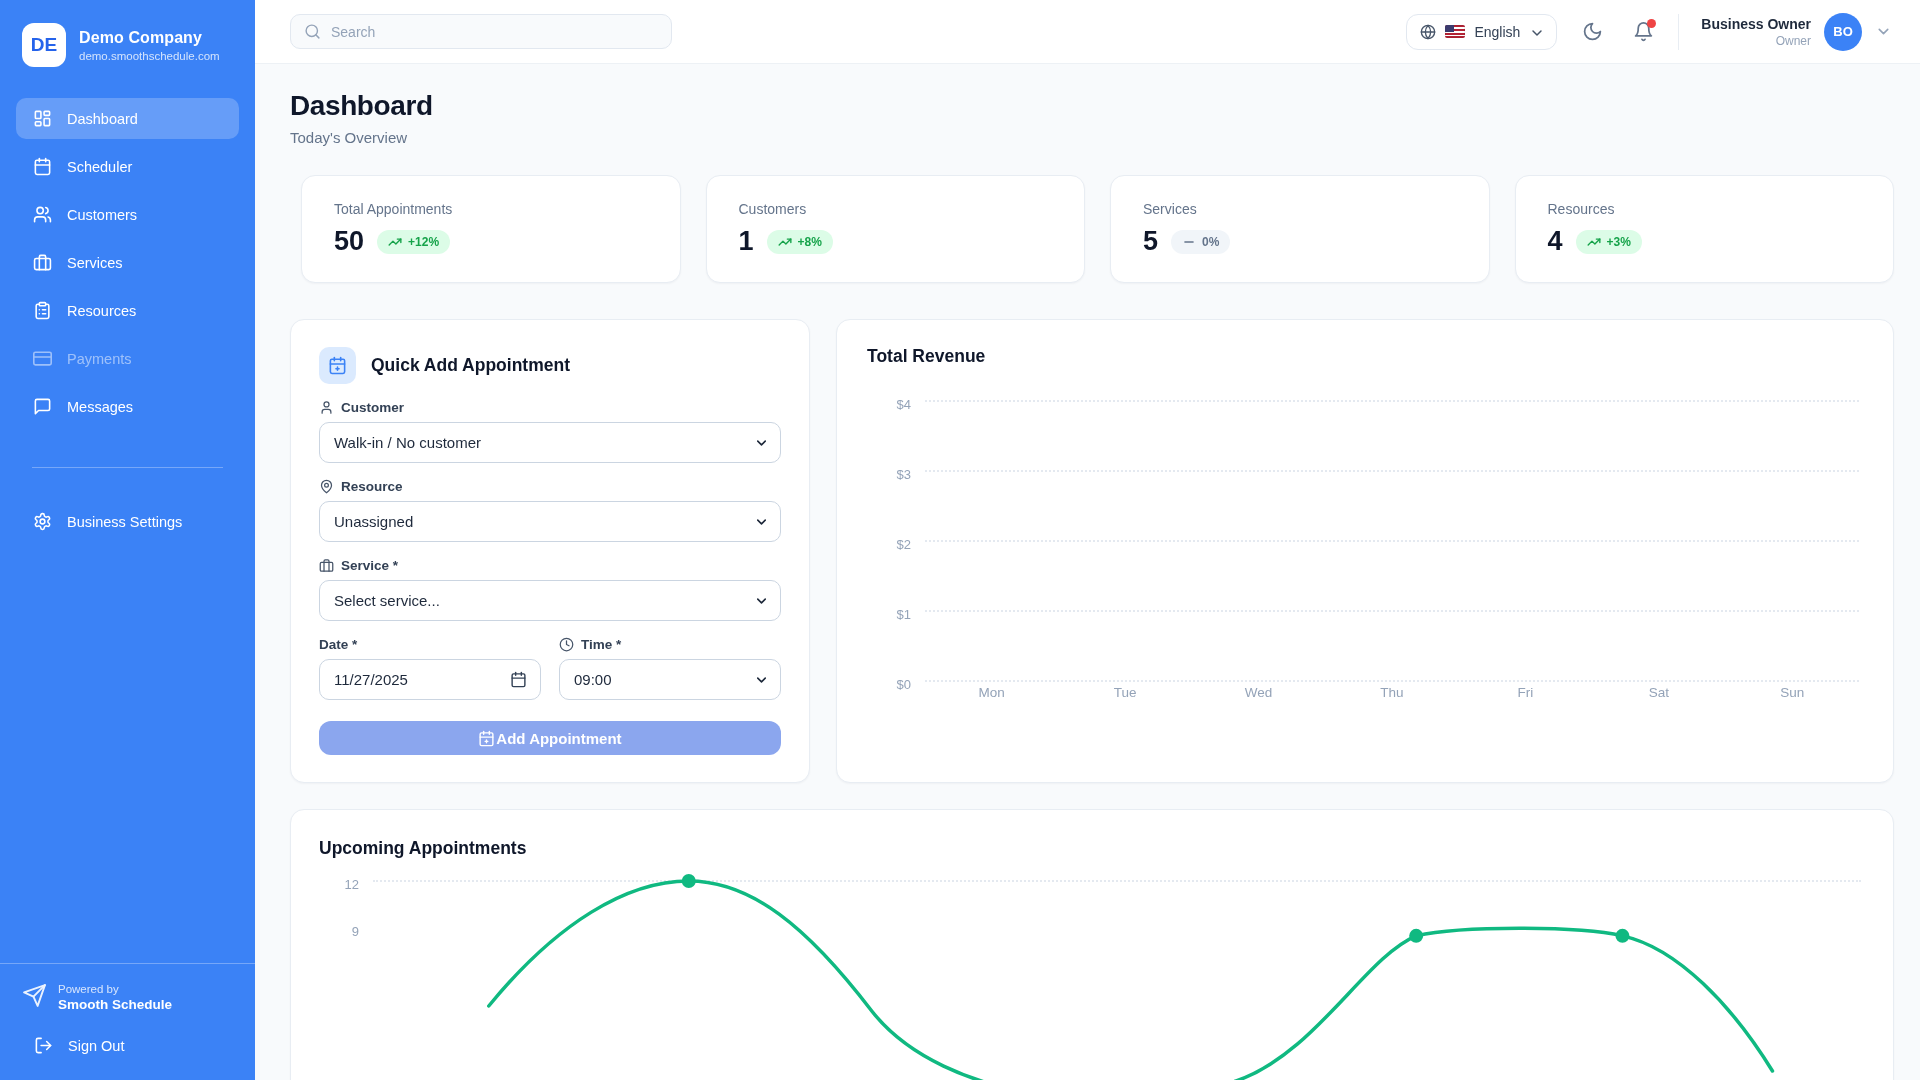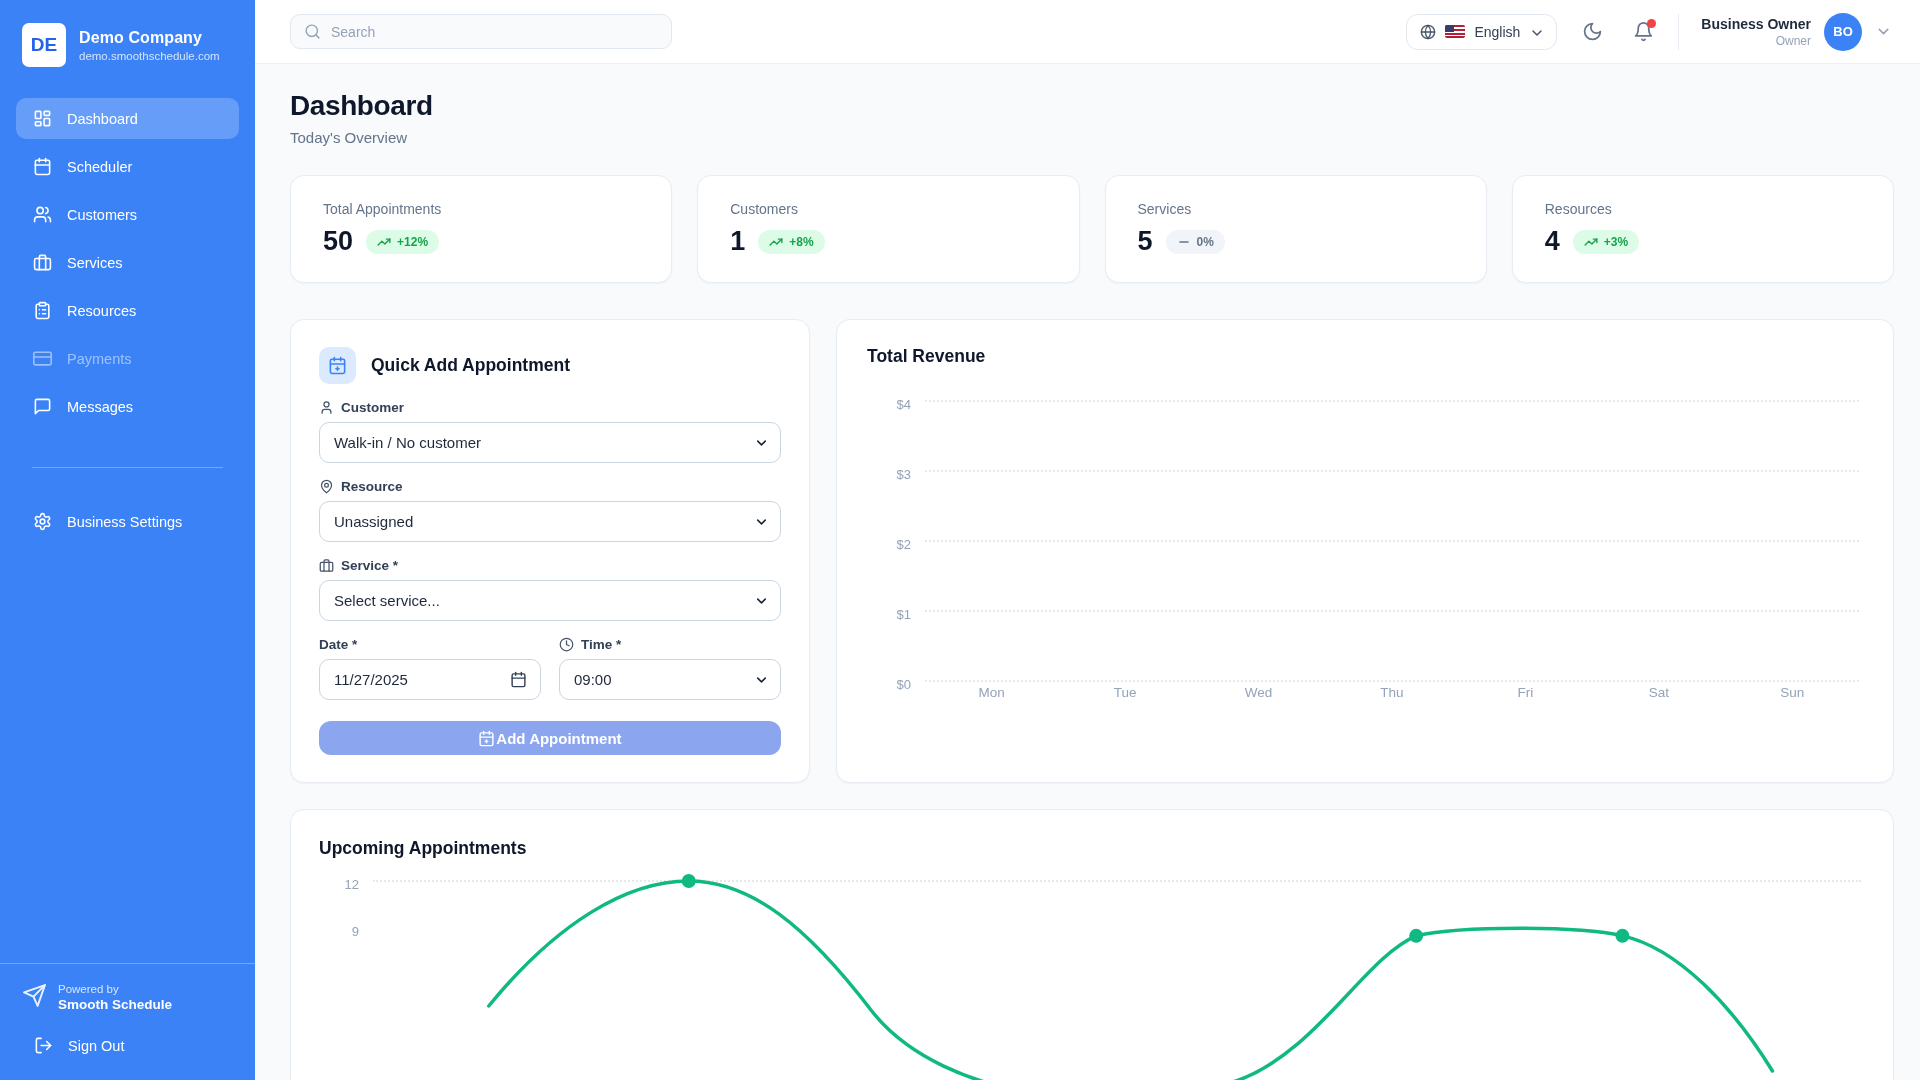--- a/index.html
+++ b/index.html
@@ -5,21 +5,21 @@
   * { margin:0; padding:0; box-sizing:border-box; }
   html,body { width:1920px; height:1080px; overflow:hidden; }
   body { font-family:"Liberation Sans", sans-serif; background:#f8fafc; color:#0f172a; }
   svg { display:block; }
 
   .app { display:flex; width:100%; height:100%; }
 
   
   .sidebar { width:255px; flex-shrink:0; height:1080px; background:#3b82f6; color:#fff; display:flex; flex-direction:column; }
   .brand { display:flex; align-items:center; gap:13px; padding:23px 20px 18px 22px; }
-  .brand-logo { width:44px; height:44px; border-radius:7px; background:#fff; color:#2563eb; font-weight:800; font-size:19px; display:flex; align-items:center; justify-content:center; flex-shrink:0; }
+  .brand-logo { width:44px; height:44px; border-radius:12px; background:#fff; color:#2563eb; font-weight:800; font-size:19px; display:flex; align-items:center; justify-content:center; flex-shrink:0; }
   .brand-name { font-size:16px; font-weight:800; letter-spacing:.1px; }
   .brand-domain { font-size:11.5px; color:rgba(255,255,255,.78); margin-top:3px; }
   .nav { padding:13px 16px 0; display:flex; flex-direction:column; gap:7px; }
   .nav-item { display:flex; align-items:center; gap:15px; padding:11px 17px; border-radius:10px; font-size:14.5px; font-weight:500; color:#fff; cursor:pointer; }
   .nav-item.active { background:rgba(255,255,255,.22); }
   .nav-item.disabled { opacity:.5; }
   .nav-item svg { width:19px; height:19px; flex-shrink:0; }
   .nav-divider { height:1px; background:rgba(255,255,255,.3); margin:33px 16px 26px; }
   .sidebar-bottom { margin-top:auto; border-top:1px solid rgba(255,255,255,.3); padding:19px 20px 14px 22px; }
   .powered { display:flex; gap:11px; }
@@ -53,21 +53,21 @@
   .user-text { text-align:right; }
   .user-name { font-size:14px; font-weight:700; color:#1e293b; }
   .user-role { font-size:12px; color:#94a3b8; margin-top:2px; }
   .avatar { width:38px; height:38px; border-radius:50%; background:#3b82f6; color:#fff; font-size:13px; font-weight:700; display:flex; align-items:center; justify-content:center; }
   .user-chev { width:17px; height:17px; color:#94a3b8; }
 
   .content { padding:26px 26px 0 35px; flex:1; min-height:0; }
   .page-title { font-size:28px; font-weight:800; color:#0f172a; letter-spacing:-.4px; }
   .page-subtitle { font-size:15px; color:#64748b; margin-top:7px; }
 
-  .stats-row { display:grid; grid-template-columns:repeat(4,1fr); gap:25px; margin-top:29px; }
+  .stats-row { display:grid; grid-template-columns:repeat(4,1fr); gap:25px; margin-top:29px;margin-left:11px; }
   .card { background:#fff; border:1px solid #e8edf3; border-radius:14px; box-shadow:0 1px 2px rgba(15,23,42,.04); }
   .stat-card { padding:25px 32px; }
   .stat-label { font-size:14px; font-weight:500; color:#64748b; }
   .stat-row { display:flex; align-items:center; gap:13px; margin-top:9px; }
   .stat-value { font-size:27px; font-weight:800; color:#0f172a; }
   .badge { display:inline-flex; align-items:center; gap:6px; border-radius:999px; padding:5px 11px; font-size:12px; font-weight:700; }
   .badge svg { width:14px; height:14px; }
   .badge.up { background:#dcfce7; color:#16a34a; }
   .badge.flat { background:#f1f5f9; color:#64748b; }
 

